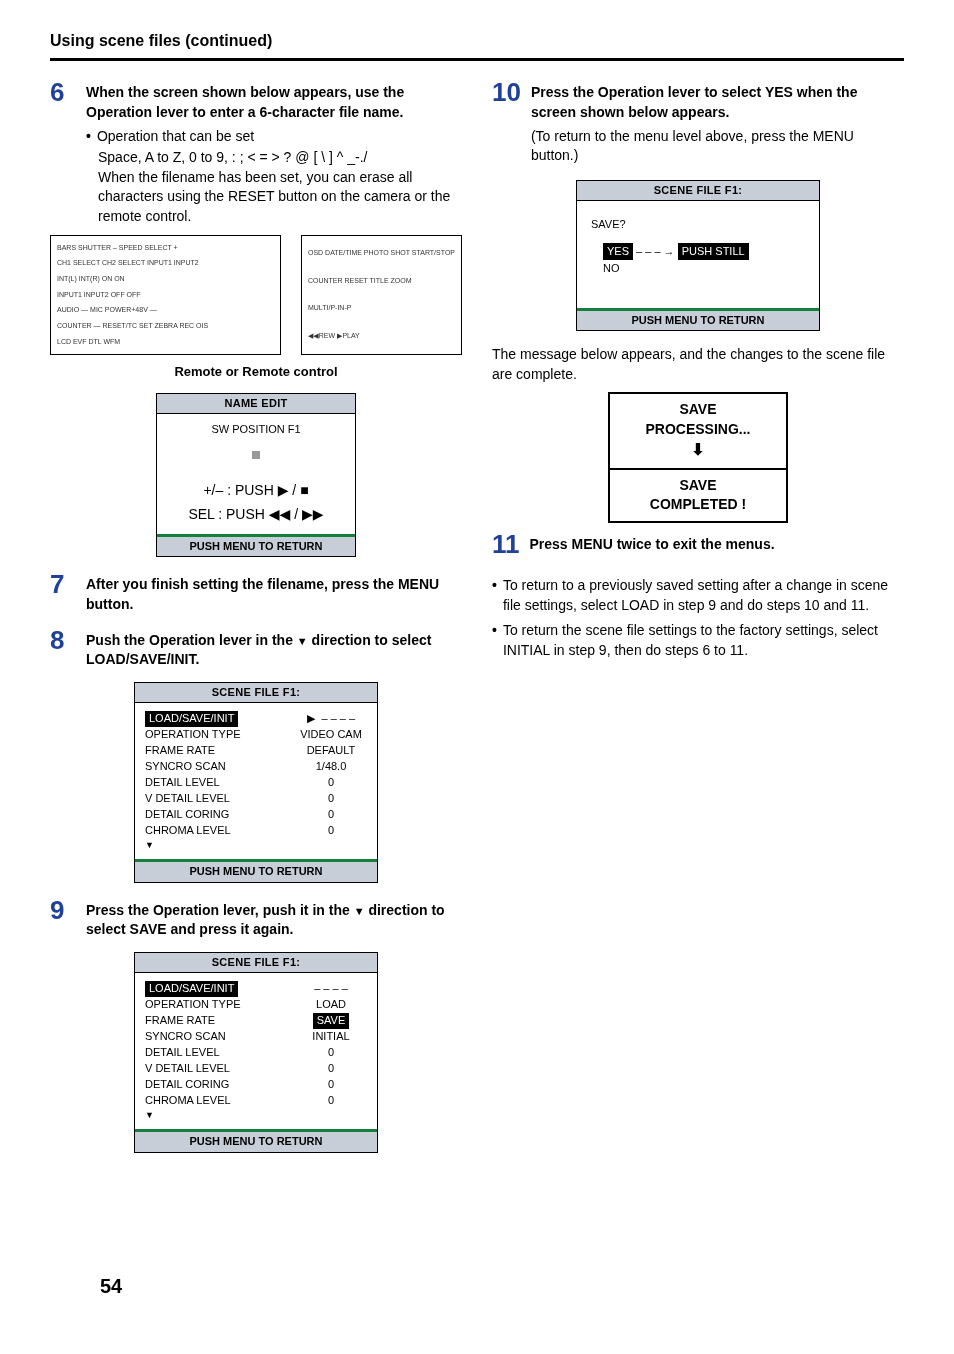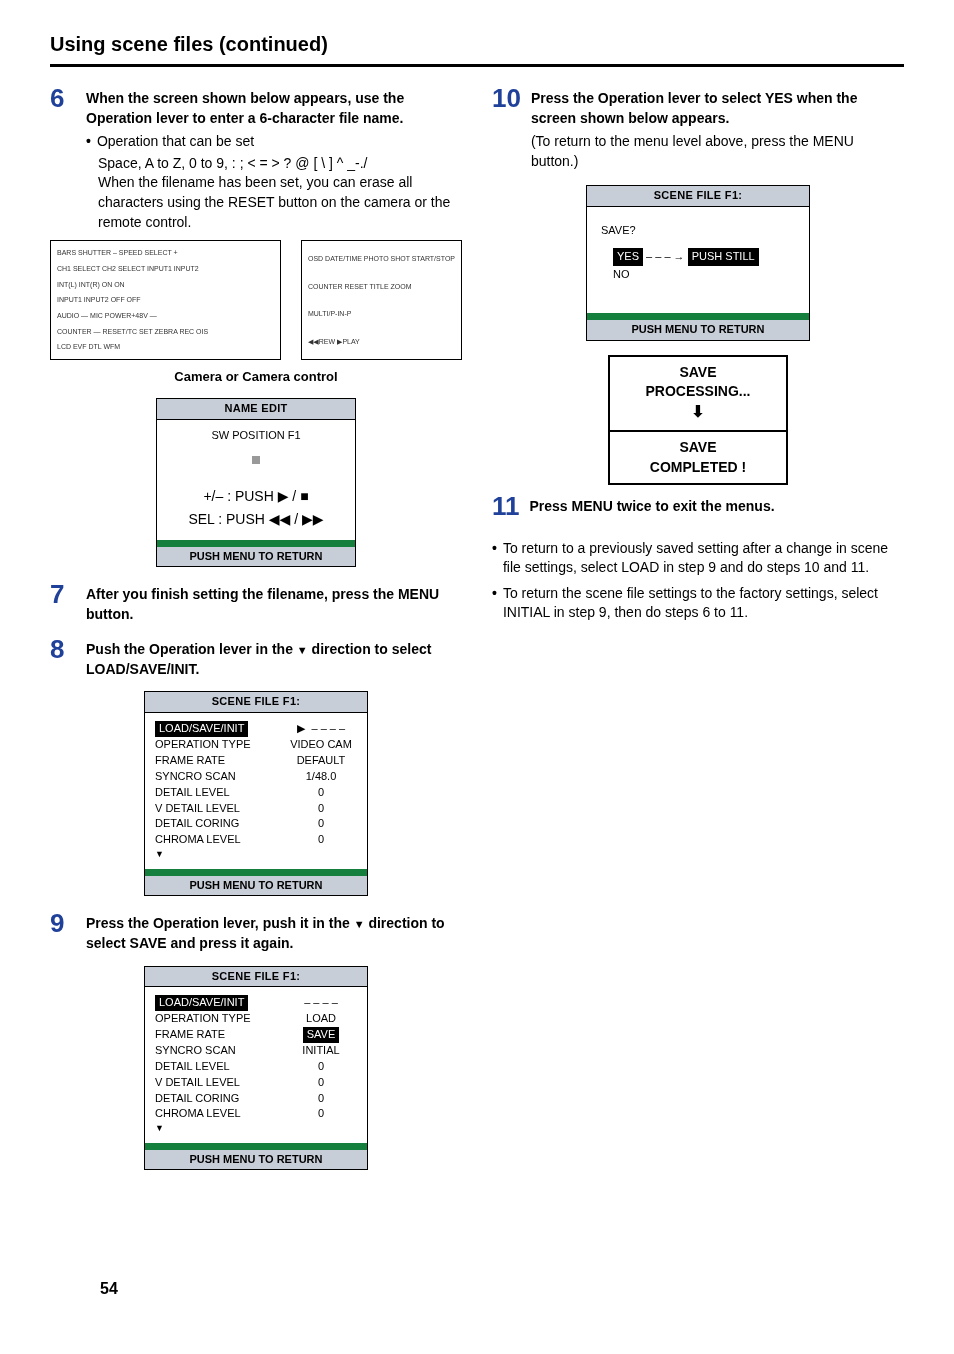--- a/index.html
+++ b/index.html
@@ -6,21 +6,21 @@
   body {
     font-family: Arial, Helvetica, sans-serif;
     width: 954px;
     margin: 0 auto;
     padding: 30px 50px;
     color: #000;
     font-size: 14px;
     line-height: 1.4;
   }
   .page-title {
-    font-size: 20px;
+    font-size: 16px;
     font-weight: bold;
     border-bottom: 3px solid #000;
     padding-bottom: 6px;
     margin-bottom: 18px;
   }
   .columns {
     display: flex;
     gap: 30px;
   }
   .col { flex: 1; }
@@ -45,21 +45,21 @@
   .indent-text { margin-left: 12px; }
   .caption {
     text-align: center;
     font-weight: bold;
     font-size: 13px;
     margin: 8px 0 12px;
   }
 
   
   .osd {
-    width: 224px;
+    width: 244px;
     margin: 8px auto 14px;
     border: 1px solid #000;
     font-size: 11px;
   }
   .osd-title {
     background: #c8ced8;
     text-align: center;
     font-weight: bold;
     border-bottom: 1px solid #000;
     padding: 2px 0;
@@ -71,21 +71,21 @@
   }
   .osd-center { text-align: center; }
   .osd-row { display:flex; justify-content:space-between; line-height:1.45; }
   .osd-label { flex:1; }
   .osd-val { width: 72px; text-align:center; }
   .osd-highlight {
     background:#000; color:#fff; padding:0 4px; display:inline-block;
   }
   .osd-footer {
     background:#c8ced8; text-align:center; font-weight:bold;
-    border-top:7px solid #15803d; padding:2px 0;
+    border-top:3px solid #15803d; padding:2px 0;
   }
   .osd-small { font-size:14px; text-align:center; margin-top:18px; margin-bottom:2px; }
   .square { display:inline-block; width:8px; height:8px; background:#999; }
 
   
   .ctrl-diagram {
     width: 100%; height: 120px;
     margin: 6px 0;
     display:flex; gap:20px; align-items:center; justify-content:space-between;
     font-size:7px; color:#333;
@@ -102,21 +102,21 @@
   .statebox {
     width: 180px; margin: 8px auto;
     border:2px solid #000; text-align:center;
   }
   .statebox .half { padding:6px 0; font-weight:bold; font-size:14px; }
   .statebox .half + .half { border-top:2px solid #000; }
   .down-arrow { font-size:16px; line-height:1; padding:2px 0 4px; }
 
   .bodytext { margin-bottom:6px; }
   .page-num {
-    font-size:16px; font-weight:bold;
+    font-size:20px; font-weight:bold;
     position:absolute; left:50px; bottom:20px;
   }
   .page-wrap { position:relative; min-height:1290px; }
 
   .list-body .bullet-item { margin-bottom:6px; }
   .list-body { margin-left: 0; padding-left:0; }
   .tri { font-size:11px; }
 </style>
 </head>
 <body>
@@ -151,21 +151,21 @@
         <div class="ctrl-line">COUNTER — RESET/TC SET   ZEBRA  REC  OIS</div>
         <div class="ctrl-line">LCD   EVF DTL   WFM</div>
       </div>
       <div class="ctrl-right">
         <div class="ctrl-line">OSD  DATE/TIME  PHOTO SHOT  START/STOP</div>
         <div class="ctrl-line">COUNTER  RESET  TITLE  ZOOM</div>
         <div class="ctrl-line">MULTI/P-IN-P</div>
         <div class="ctrl-line">◀◀REW  ▶PLAY</div>
       </div>
     </div>
-    <div class="caption">Camera or Camera control</div>
+    <div class="caption">Remote or Remote control</div>
 
     <div class="osd" style="width:200px;">
       <div class="osd-title">NAME EDIT</div>
       <div class="osd-body osd-center">
         <div>SW POSITION F1</div>
         <div style="margin:10px 0;"><span class="square"></span></div>
         <div class="osd-small">+/– : PUSH ▶ / ■</div>
         <div class="osd-small" style="margin-top:4px;">SEL : PUSH ◀◀ / ▶▶</div>
       </div>
       <div class="osd-footer">PUSH  MENU TO RETURN</div>
@@ -300,20 +300,21 @@
             <span>– – – →</span>
             <span class="osd-highlight">PUSH STILL</span>
           </div>
           <div>NO</div>
         </div>
         <div style="height:22px;"></div>
       </div>
       <div class="osd-footer">PUSH  MENU TO RETURN</div>
     </div>
 
+    <div class="bodytext">The message below appears, and the changes to the scene file are complete.</div>
 
     <div class="statebox">
       <div class="half">
         <div>SAVE</div>
         <div>PROCESSING...</div>
         <div class="down-arrow">⬇</div>
       </div>
       <div class="half">
         <div>SAVE</div>
         <div>COMPLETED !</div>

